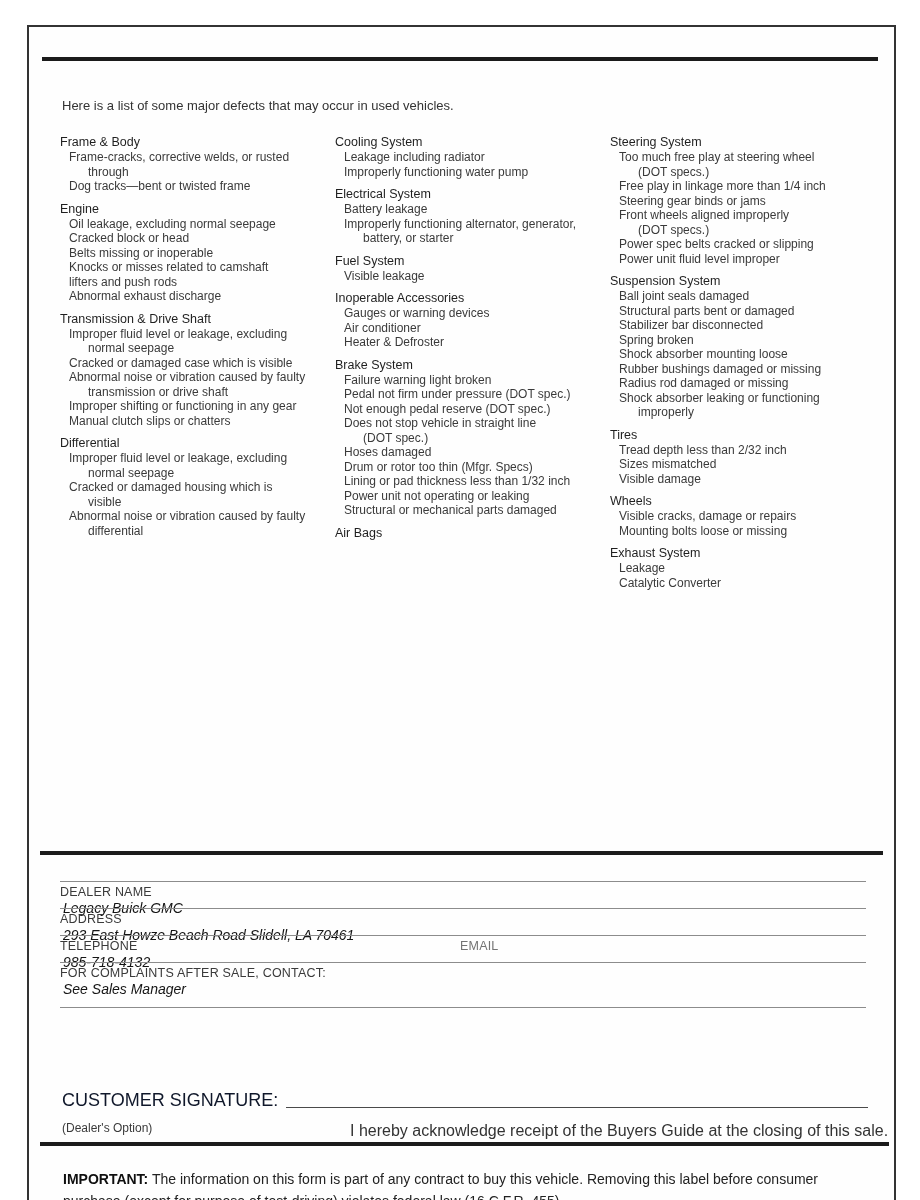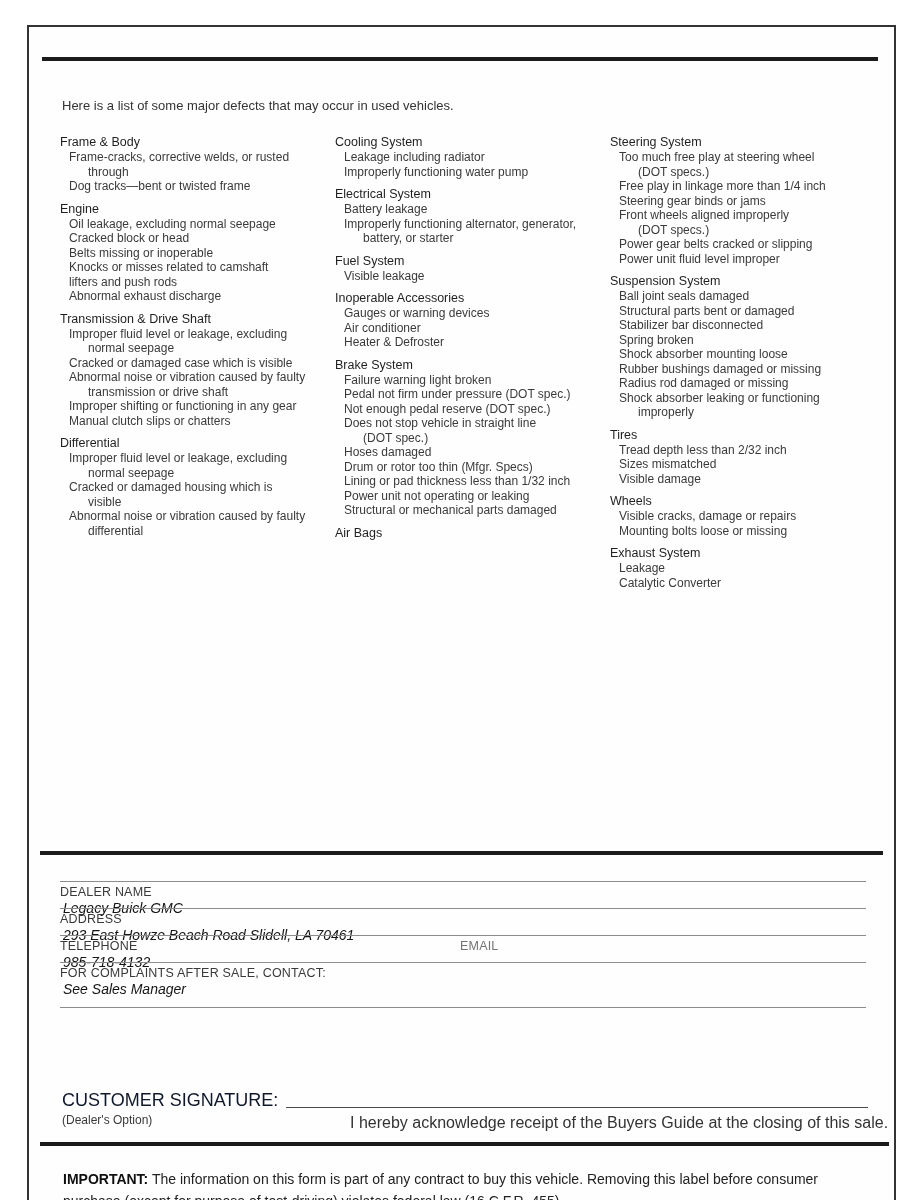--- a/index.html
+++ b/index.html
@@ -32,21 +32,21 @@
   .frow { border-top:1.5px solid #8c8c8c; height:27px; box-sizing:border-box; position:relative; }
   .frow.last { border-bottom:1.5px solid #8c8c8c; height:46px; }
   .flabel { font-size:12.5px; color:#3a3a3a; padding-top:3px; letter-spacing:.2px; }
   .flabel2 { position:absolute; left:400px; top:3px; font-size:12.5px; color:#737373; letter-spacing:.2px; }
   .fvalue { font-size:14px; color:#141414; margin:1px 0 0 3px; white-space:nowrap;font-style:italic; }
 
   .sig-block { position:absolute; left:33px; top:1063px; width:806px; }
   .sig-row1 { display:flex; align-items:flex-end; }
   .sig-label { font-size:18px; color:#0f172a; white-space:nowrap; }
   .sig-line { flex:1; border-bottom:1.5px solid #4a4a4a; margin:0 0 3px 8px; height:1px; }
-  .sig-row2 { position:relative; height:18px; margin-top:2px; }
+  .sig-row2 { position:relative; height:18px; margin-top:10px; }
   .sig-sublabel { position:absolute; left:0; top:0; font-size:12px; color:#3a3a3a; }
   .sig-ack { position:absolute; left:288px; top:1px; font-size:16px; color:#333; white-space:nowrap; }
 
   .important { position:absolute; left:34px; top:1128px; width:792px; font-size:14px; line-height:21.5px; color:#222; }
   .important strong { color:#0f0f0f; }
 </style>
 </head>
 <body>
 
 <div id="page">
@@ -113,21 +113,21 @@
           <div class="sec-title">Air Bags</div>
         </div>
         <div class="col col3">
           <div class="sec-title">Steering System</div>
           <div class="item">Too much free play at steering wheel</div>
           <div class="item cont">(DOT specs.)</div>
           <div class="item">Free play in linkage more than 1/4 inch</div>
           <div class="item">Steering gear binds or jams</div>
           <div class="item">Front wheels aligned improperly</div>
           <div class="item cont">(DOT specs.)</div>
-          <div class="item">Power gear belts cracked or slipping</div>
+          <div class="item">Power spec belts cracked or slipping</div>
           <div class="item">Power unit fluid level improper</div>
           <div class="sec-title">Suspension System</div>
           <div class="item">Ball joint seals damaged</div>
           <div class="item">Structural parts bent or damaged</div>
           <div class="item">Stabilizer bar disconnected</div>
           <div class="item">Spring broken</div>
           <div class="item">Shock absorber mounting loose</div>
           <div class="item">Rubber bushings damaged or missing</div>
           <div class="item">Radius rod damaged or missing</div>
           <div class="item">Shock absorber leaking or functioning</div>

